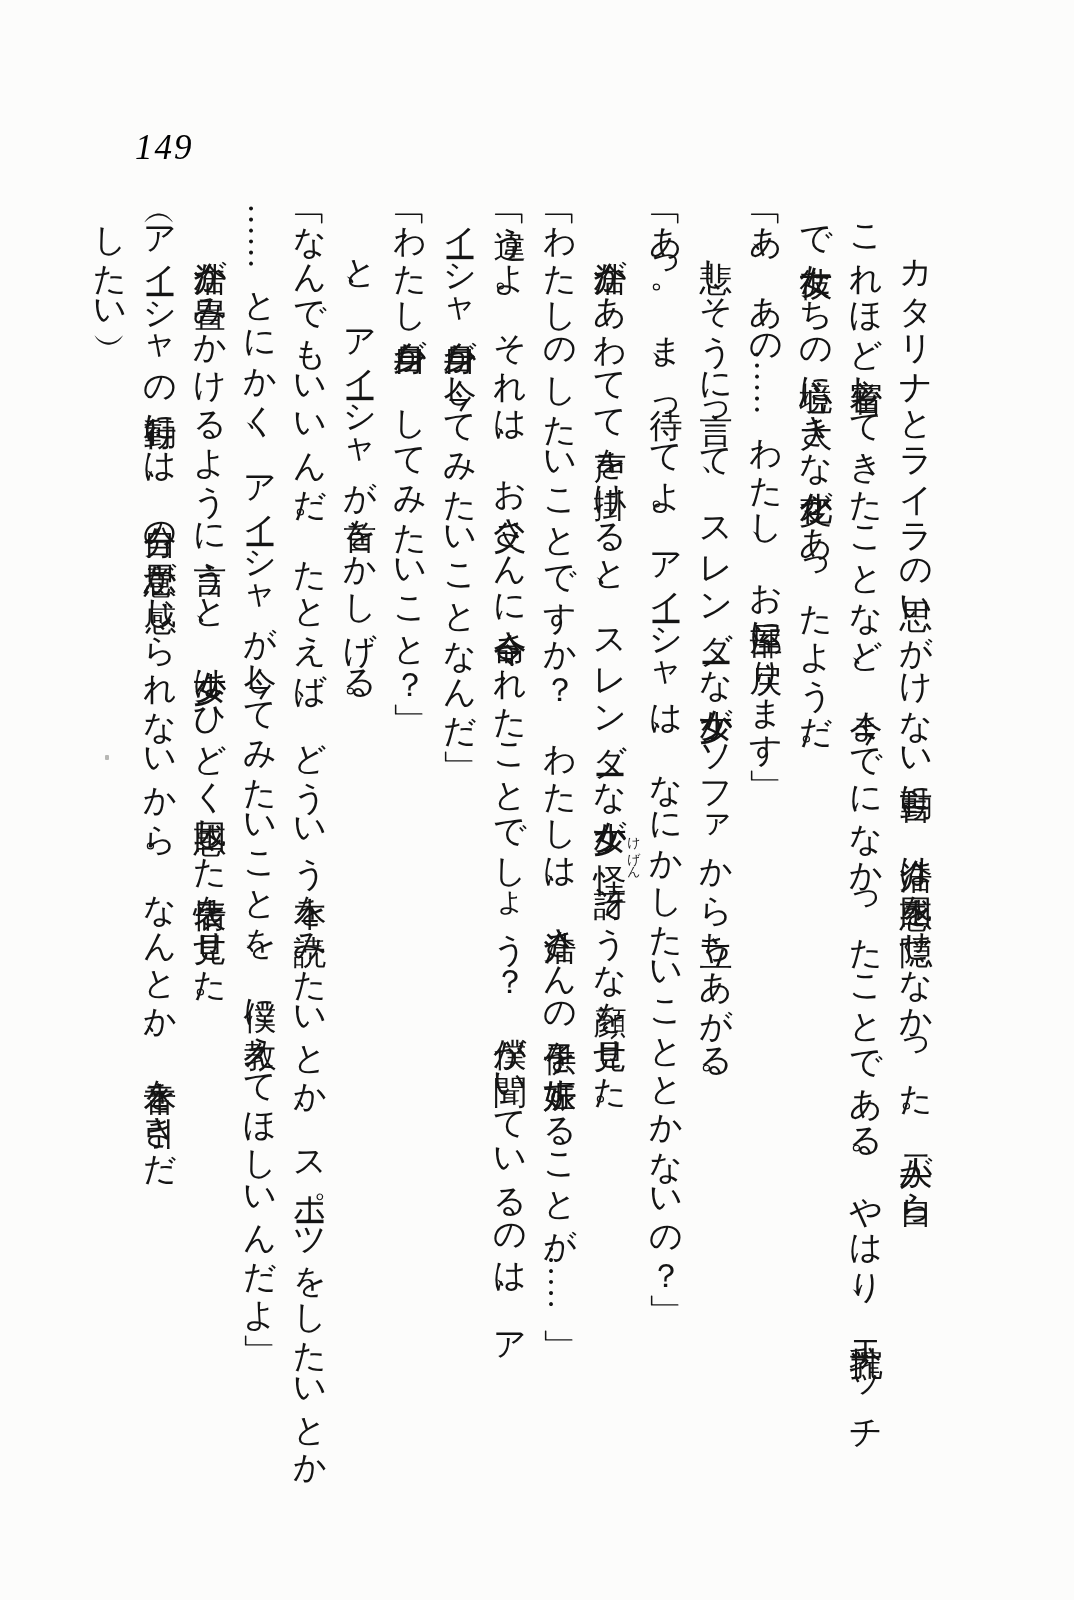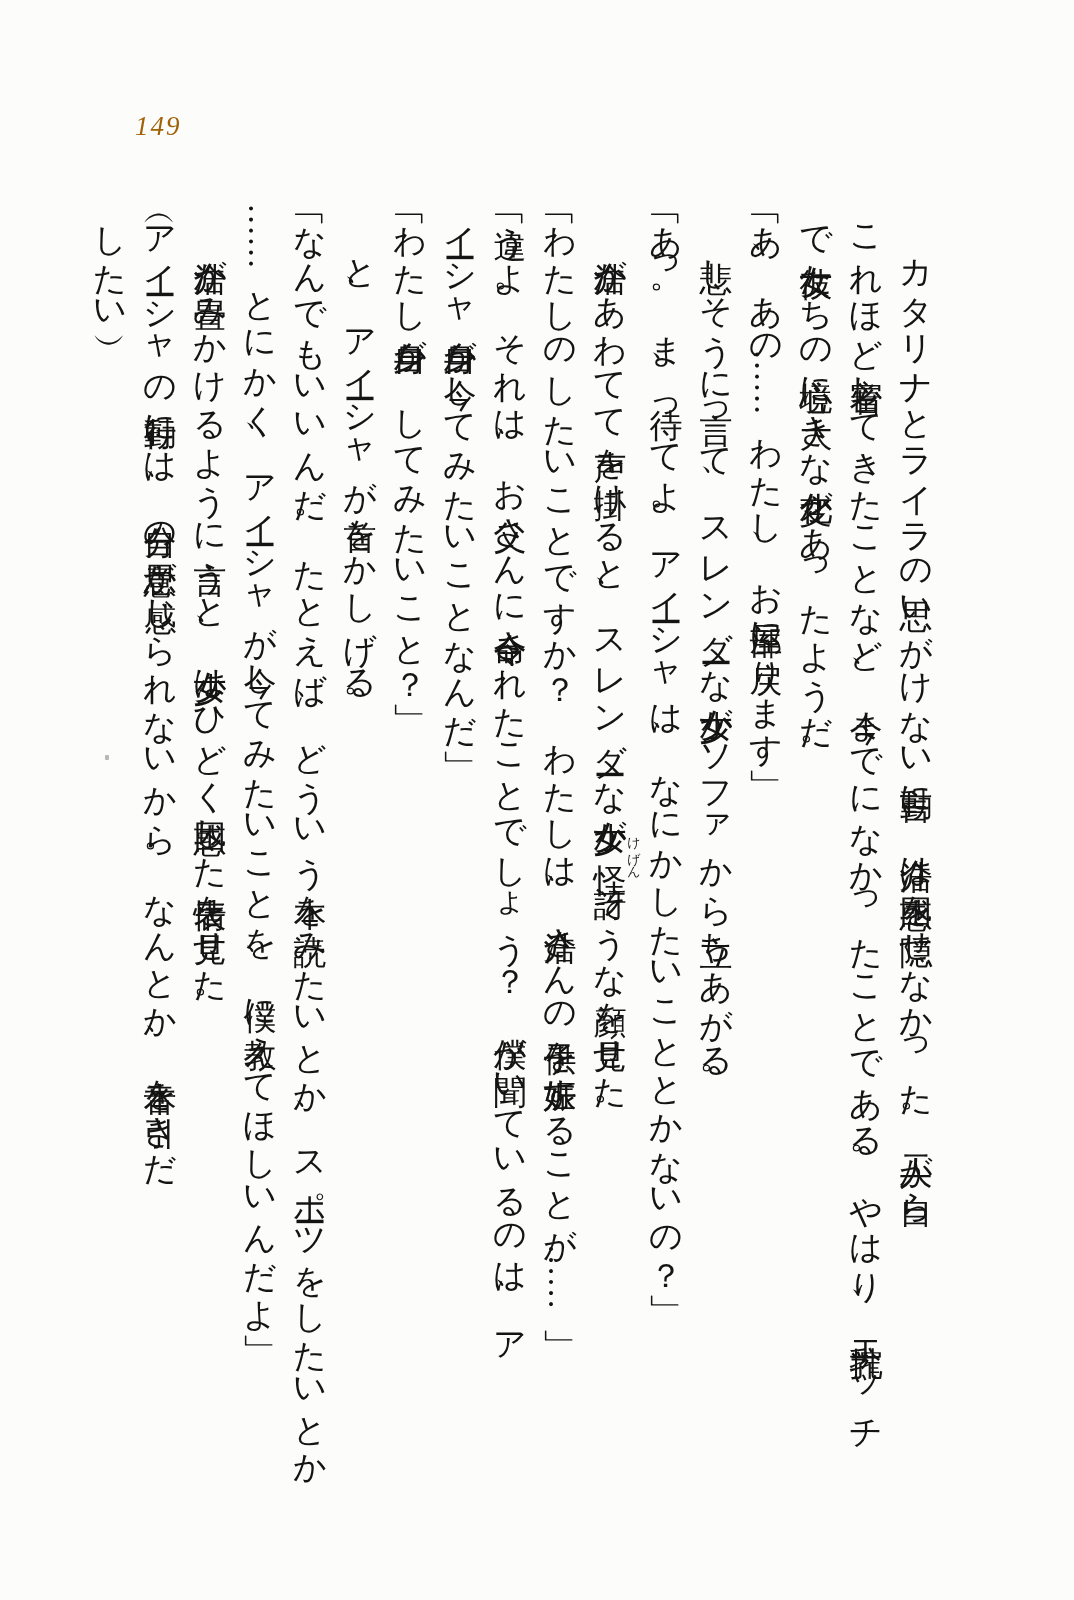--- a/index.html
+++ b/index.html
@@ -11,25 +11,25 @@
     width: 1074px;
     height: 1600px;
     background: #fcfcfb;
     font-family: "Liberation Serif", "DejaVu Serif", serif;
     color: #141414;
     overflow: hidden;
   }
   .page-number {
     position: absolute;
     left: 135px;
-    top: 111px;
-    font-size: 27px;
+    top: 128px;
+    font-size: 35px;
     font-style: italic;
     letter-spacing: 2px;
-    color: #a16207;
+    color: #000000;
   }
   .text-block {
     position: absolute;
     top: 203px;
     right: 133px;
     height: 1262px;
     writing-mode: vertical-rl;
     text-orientation: mixed;
     font-size: 33px;
     line-height: 50px;

